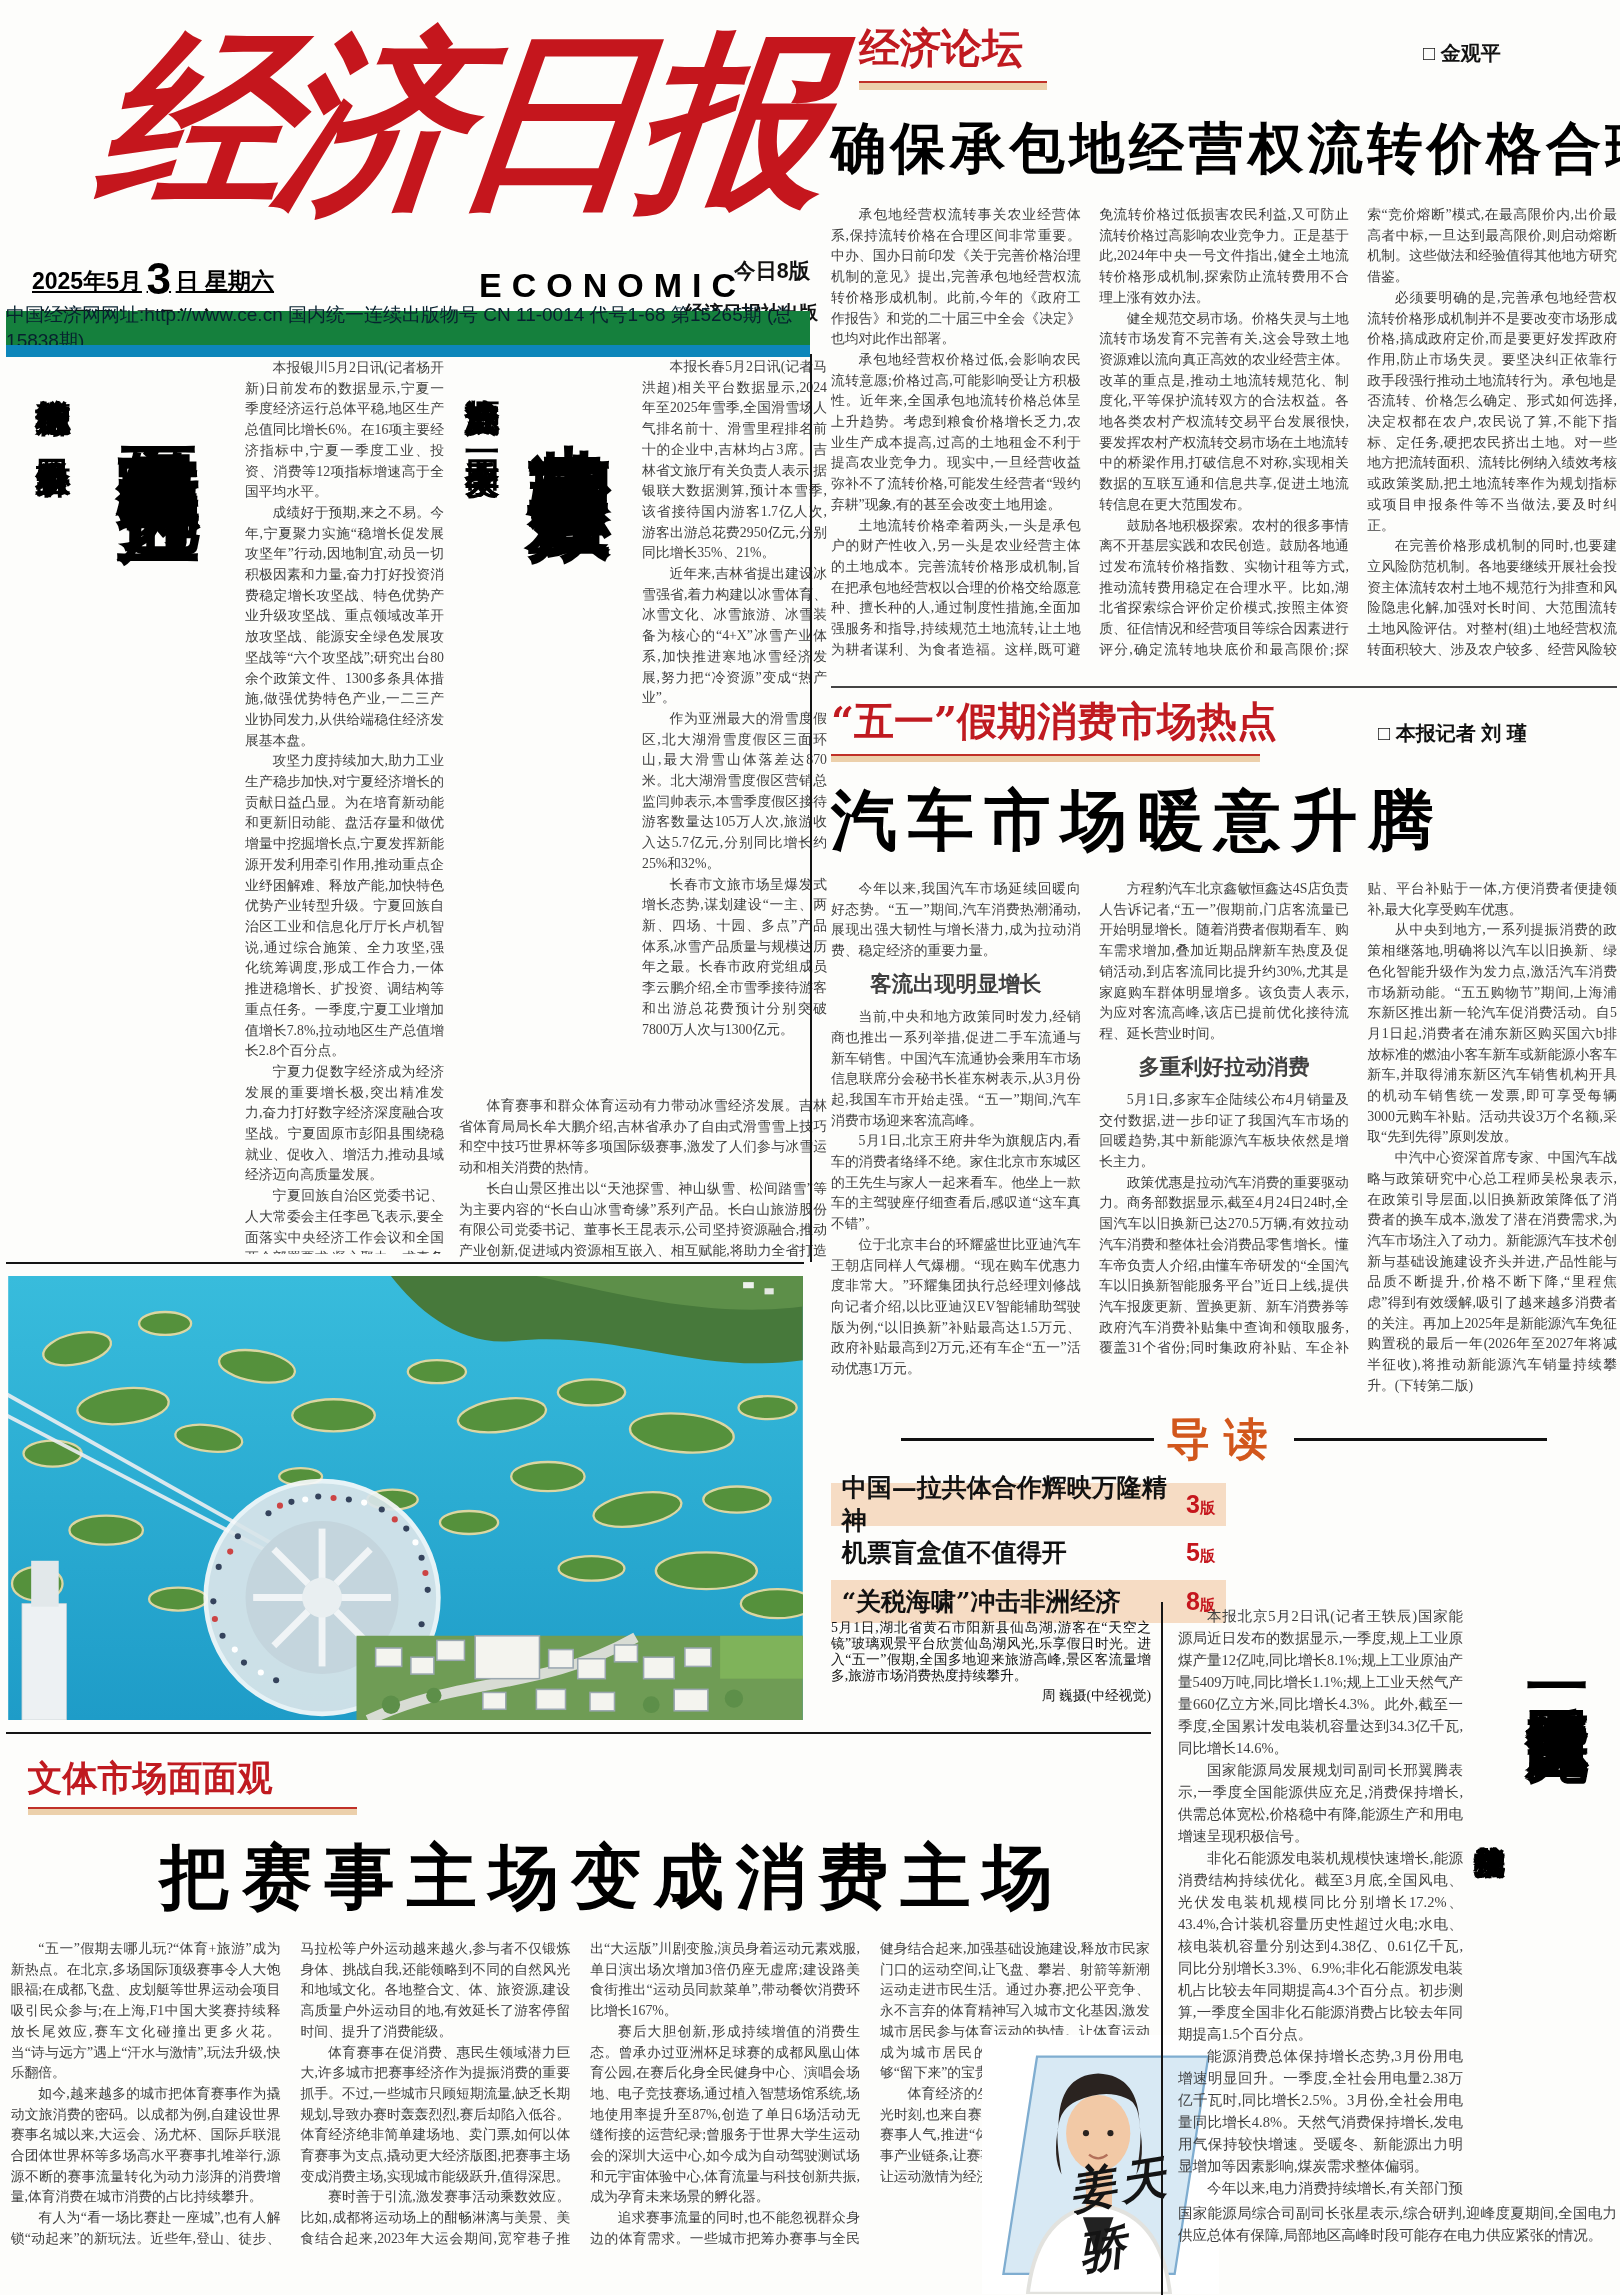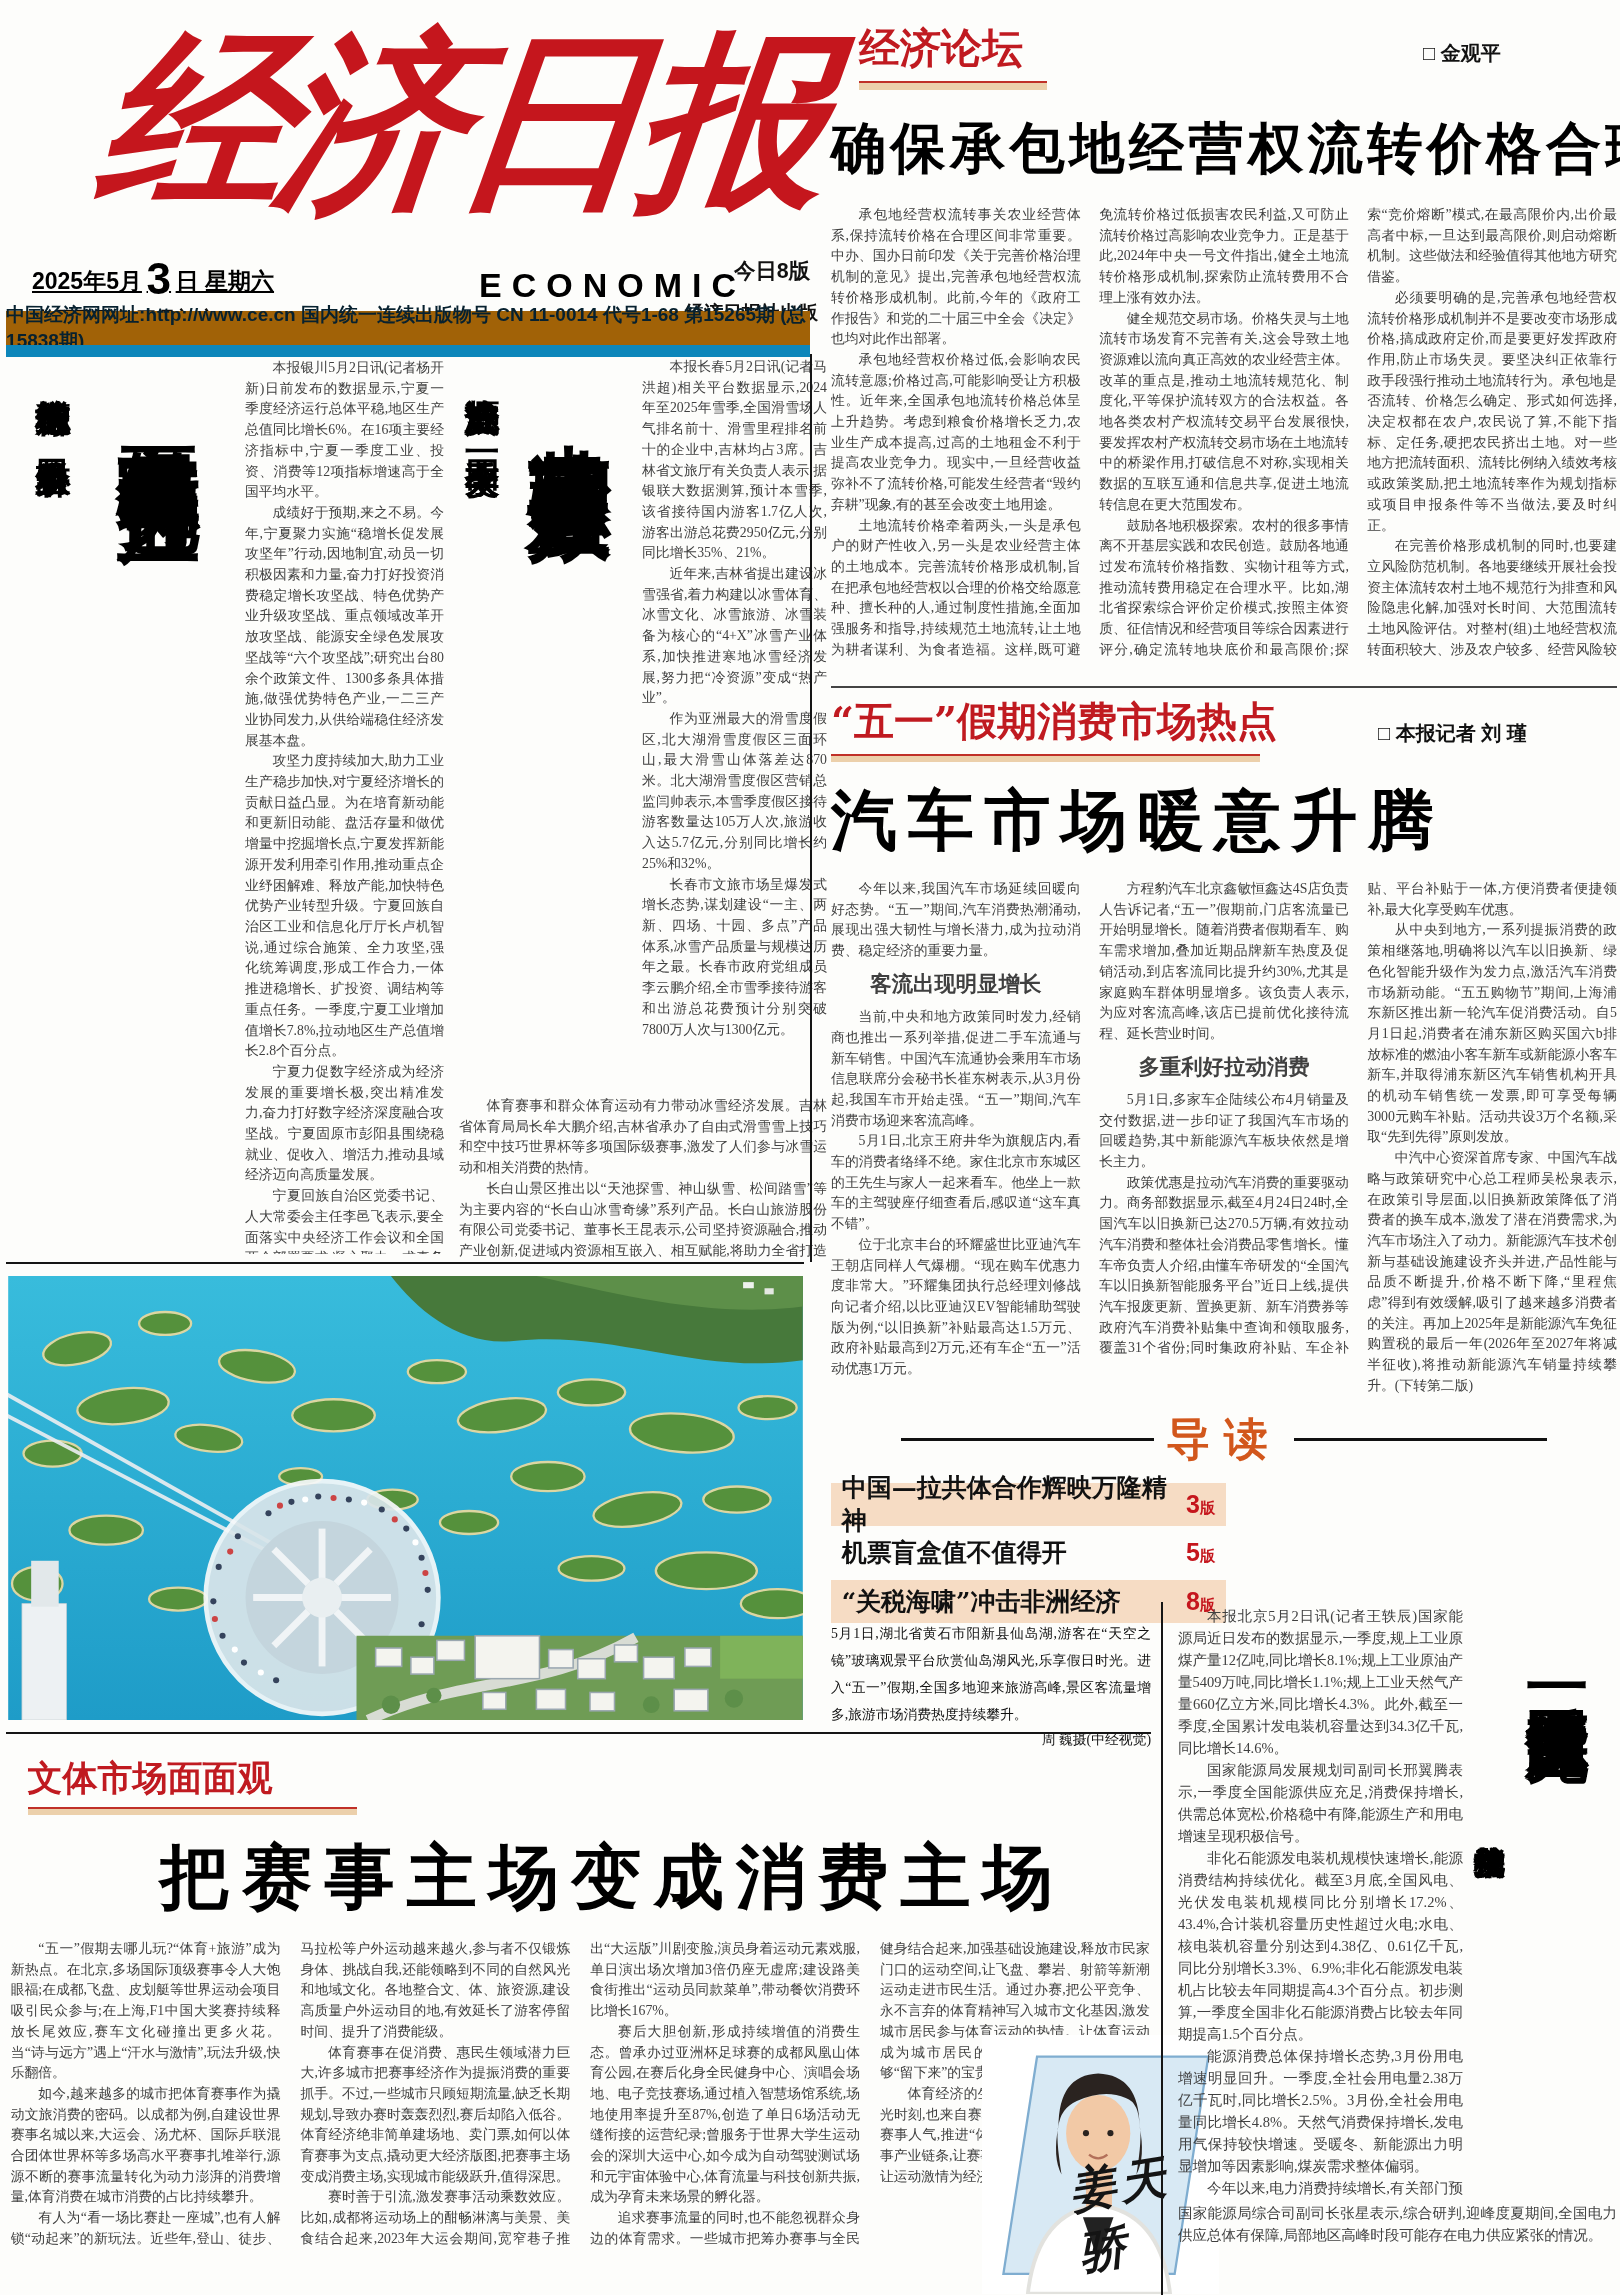--- a/index.html
+++ b/index.html
@@ -12,22 +12,22 @@
     transform:skewX(-6deg);white-space:nowrap;}
   .dateblock{position:absolute;left:32px;top:254px;font-size:23px;font-weight:700;color:#000;text-decoration:underline;}
   .dateblock .day{font-size:44px;font-weight:900;vertical-align:-4.6px;padding:0 4.6px;}
   .lunar{position:absolute;left:32px;top:305px;font-size:20.7px;font-weight:700;
     font-family:"DejaVu Serif",serif;}
   #english-title{position:absolute;left:398px;top:266px;width:429px;text-align:center;
     font-size:34px;font-weight:600;letter-spacing:10px;color:#000;}
   #pages-today{position:absolute;left:734px;top:256px;width:84px;font-size:21.4px;font-weight:700;text-align:left;}
   #publisher{position:absolute;left:674px;top:300px;width:144px;font-size:19px;font-weight:600;text-align:right;
     font-family:"DejaVu Serif",serif;}
-  #info-bar{position:absolute;left:6.1px;top:311px;width:804px;height:34px;background:#a16207;
-    display:flex;align-items:center;justify-content:center;font-size:19px;font-weight:700;color:#07212f;}
+  #info-bar{position:absolute;left:6.1px;top:311px;width:804px;height:34px;background:#15803d;
+    display:flex;align-items:center;justify-content:center;font-size:19px;font-weight:400;color:#07212f;}
   #blue-bar{position:absolute;left:6.1px;top:345px;width:804px;height:11.5px;background:#0d86ba;}
   
   .kicker{color:#c01a20;font-weight:900;white-space:nowrap;font-family:"DejaVu Serif",serif;}
   .kicker-bar{height:6.9px;background:#ecd0ab;border-top:2.3px solid #c03028;}
   .byline{font-size:20px;font-weight:600;white-space:nowrap;}
   .headline{font-weight:900;color:#000;font-family:"DejaVu Serif",serif;white-space:nowrap;}
   .vheadline{writing-mode:vertical-rl;font-weight:900;font-family:"DejaVu Serif",serif;color:#000;}
   .vkicker{writing-mode:vertical-rl;font-weight:600;font-family:"DejaVu Serif",serif;color:#000;}
   .vkicker span+span{margin-inline-start:61px;}
   .bodytext{font-size:13.8px;line-height:20.7px;text-align:justify;color:#404040;overflow:hidden;
@@ -47,21 +47,21 @@
   #guide .g-col{display:flex;flex-direction:column;gap:5.4px;}
   #guide .g-col.left{width:380px;}  #guide .g-col.right{width:395px;}
   .guide-item{display:flex;align-items:center;justify-content:space-between;height:43px;padding:0 10.7px;}
   .guide-item.hl{background:#f6dcc4;}
   .guide-item .g-t{font-size:25px;font-weight:900;font-family:"DejaVu Serif",serif;}
   .guide-item .g-p{color:#c5161d;font-weight:900;font-size:15.3px;white-space:nowrap;}
   .guide-item .g-p b{font-size:25px;font-weight:900;}
   
   #photo{position:absolute;left:7.7px;top:1276px;width:795px;height:444px;overflow:hidden;}
   #caption{position:absolute;left:831px;top:1620px;width:320px;}
-  #caption .cap{font-size:13.8px;line-height:27px;text-align:justify;font-family:"Liberation Serif",serif;}
+  #caption .cap{font-size:13.8px;line-height:16px;text-align:justify;font-family:"Liberation Serif",serif;}
   #caption .credit{margin-top:3px;text-align:right;font-size:13.8px;font-family:"Liberation Serif",serif;}
   
   #portrait{position:absolute;left:982px;top:2035px;width:237px;height:259px;background:#fff;}
   #signature{position:absolute;left:92px;top:115px;font-size:46px;font-weight:700;color:#141414;
     font-family:"DejaVu Serif",serif;font-style:italic;transform:rotate(-9deg);letter-spacing:4.6px;}
 </style>
 </head>
 <body>
 
 <div id="page">

